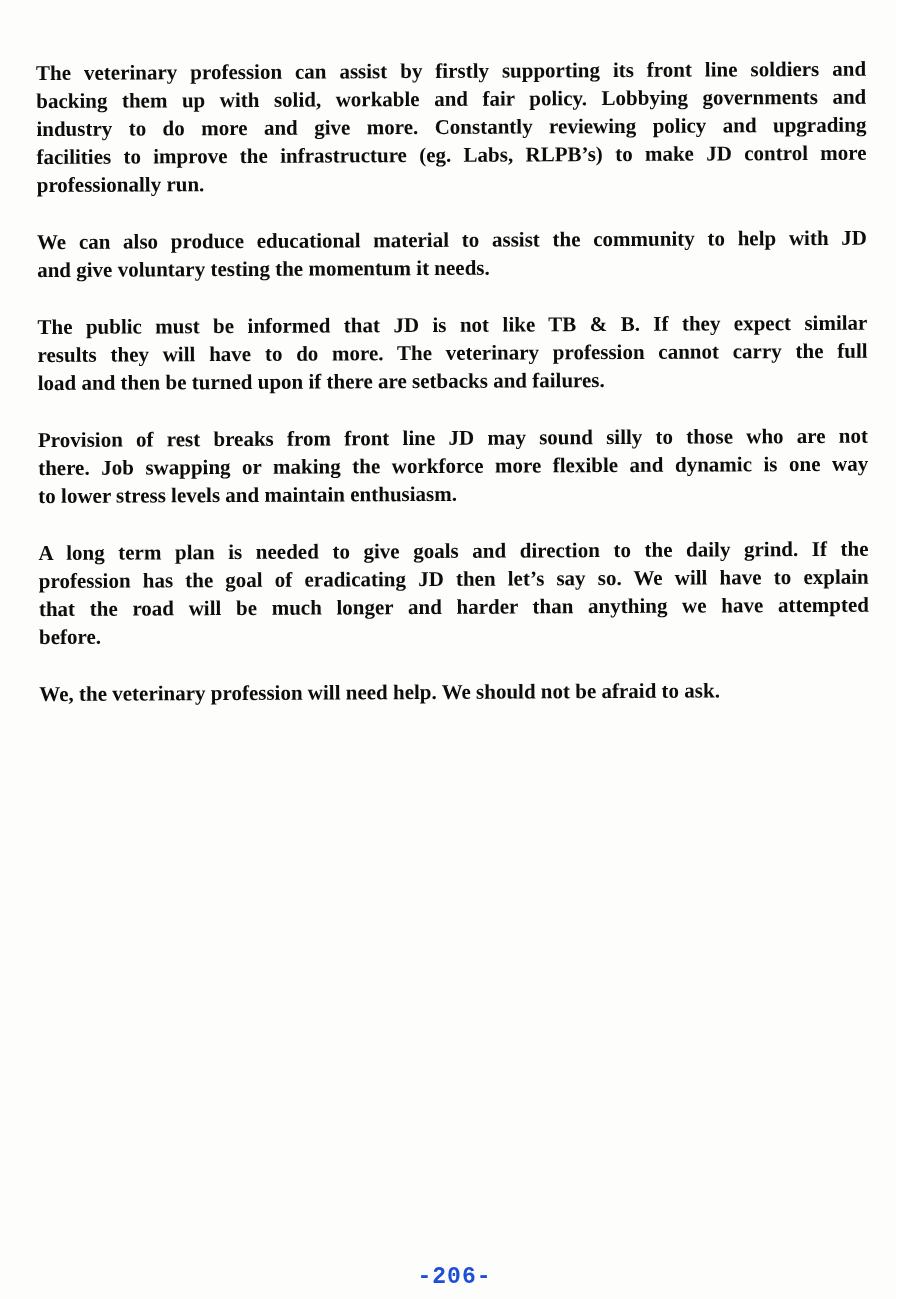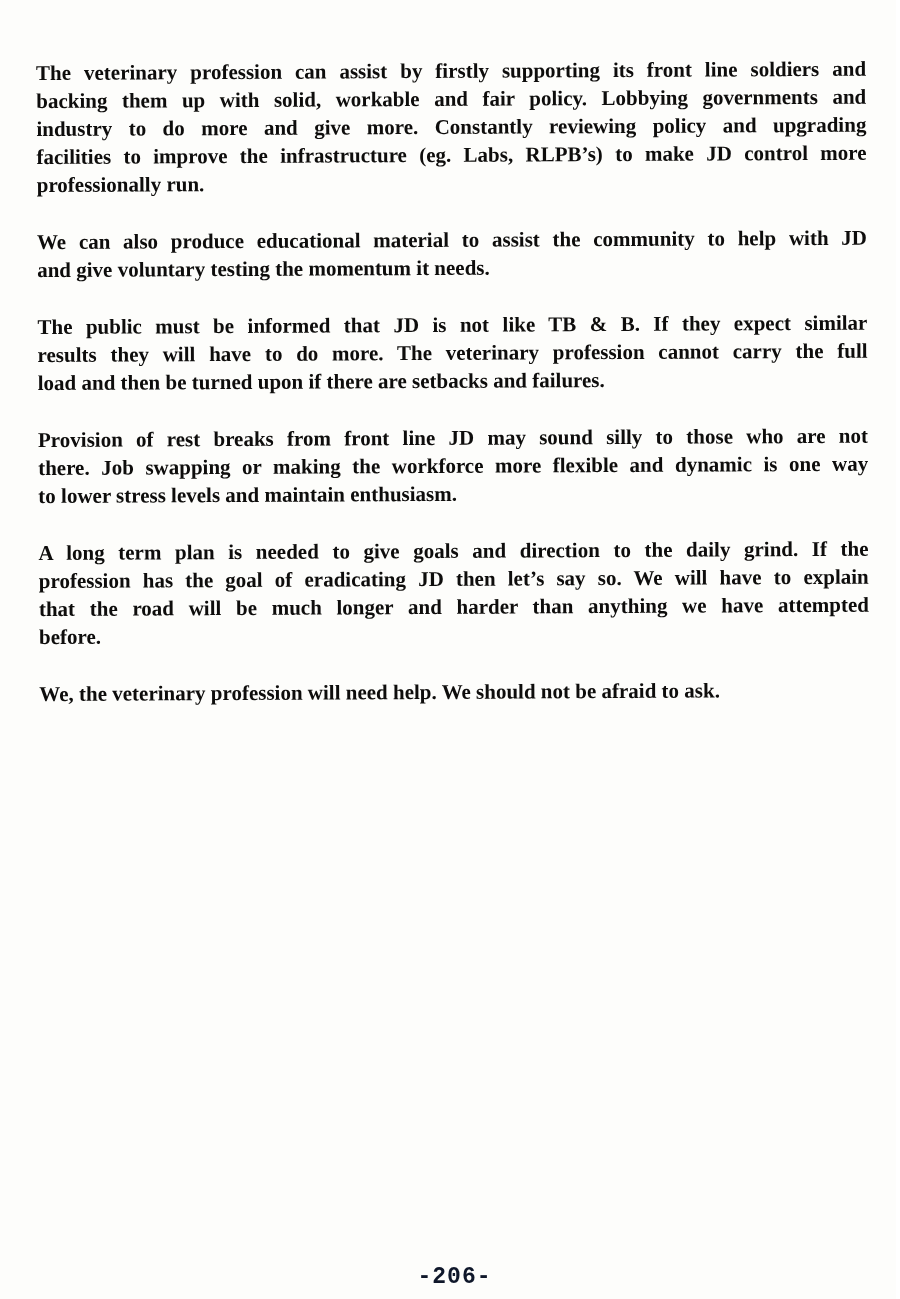--- a/index.html
+++ b/index.html
@@ -39,21 +39,21 @@
   .line.last {
     text-align-last: left;
   }
   .footer {
     position: absolute;
     left: 0;
     right: 0;
     top: 1263px;
     padding-left: 13px;
     text-align: center;
-    color: #0f172a;
+    color: #1d4ed8;
     font-family: "Liberation Mono", "DejaVu Sans Mono", monospace;
     font-weight: 700;
     font-size: 23px;
     line-height: 28px;
     letter-spacing: 1px;
   }
 </style>
 </head>
 <body>
 

